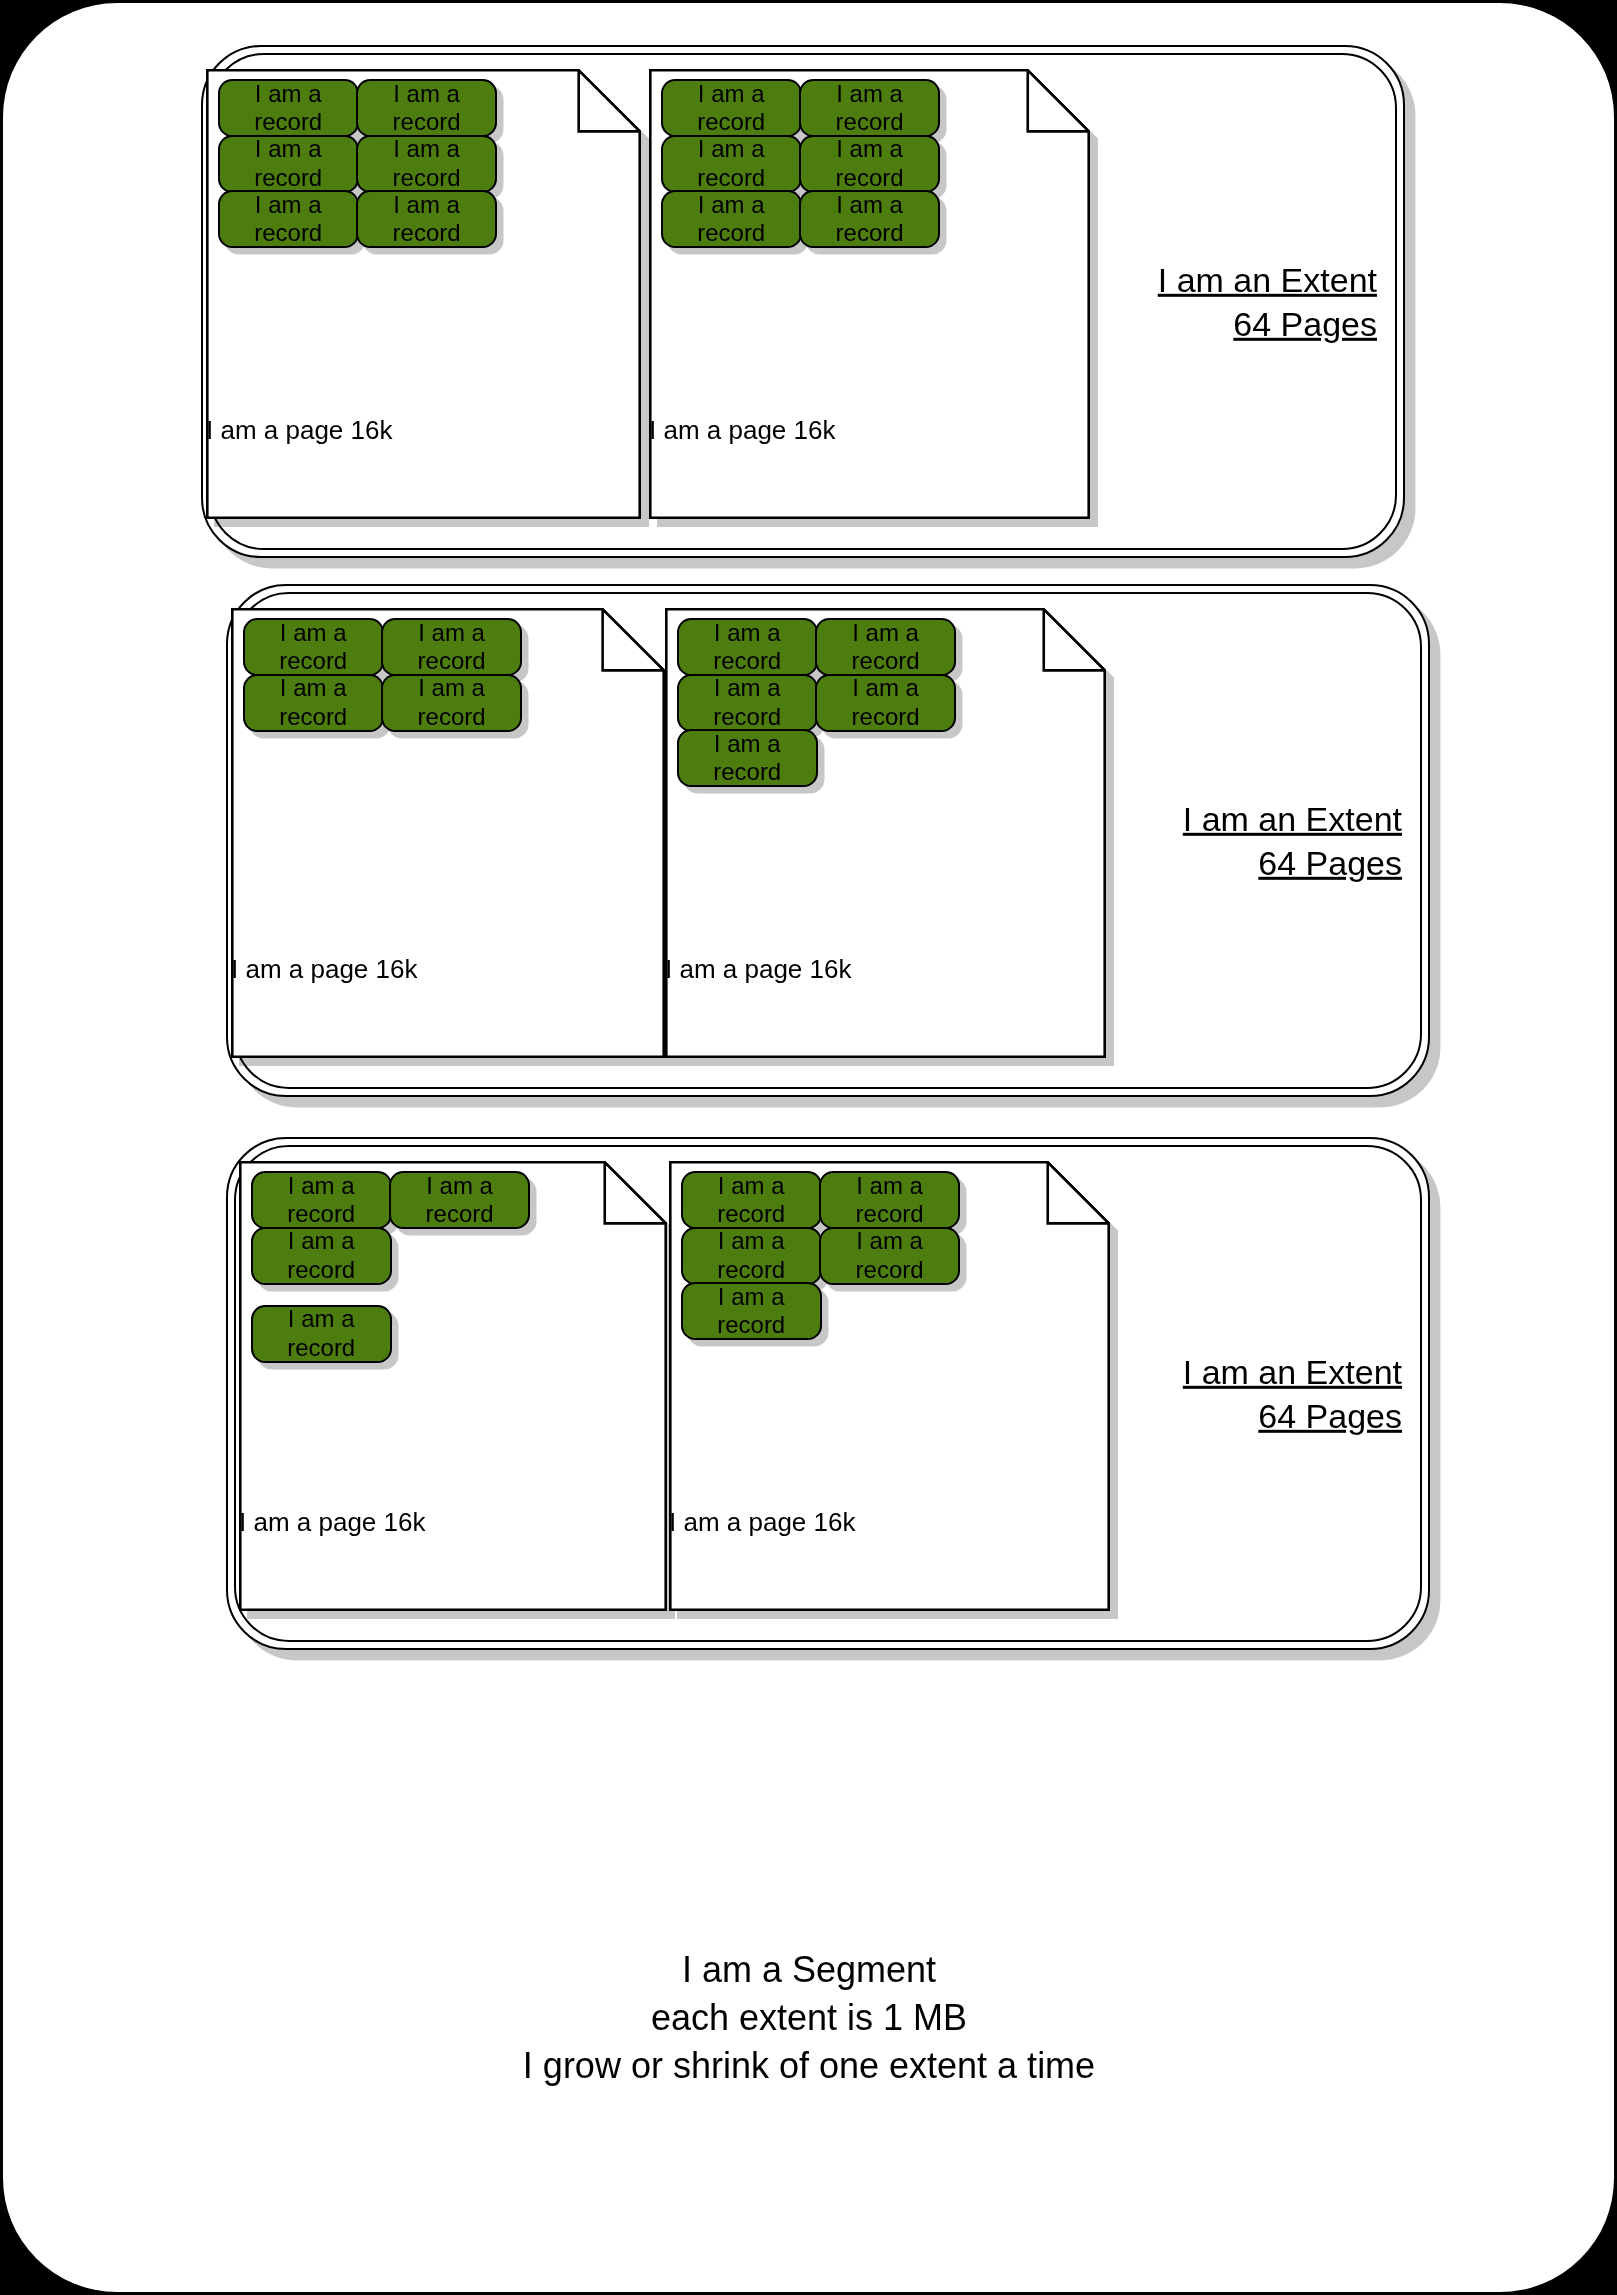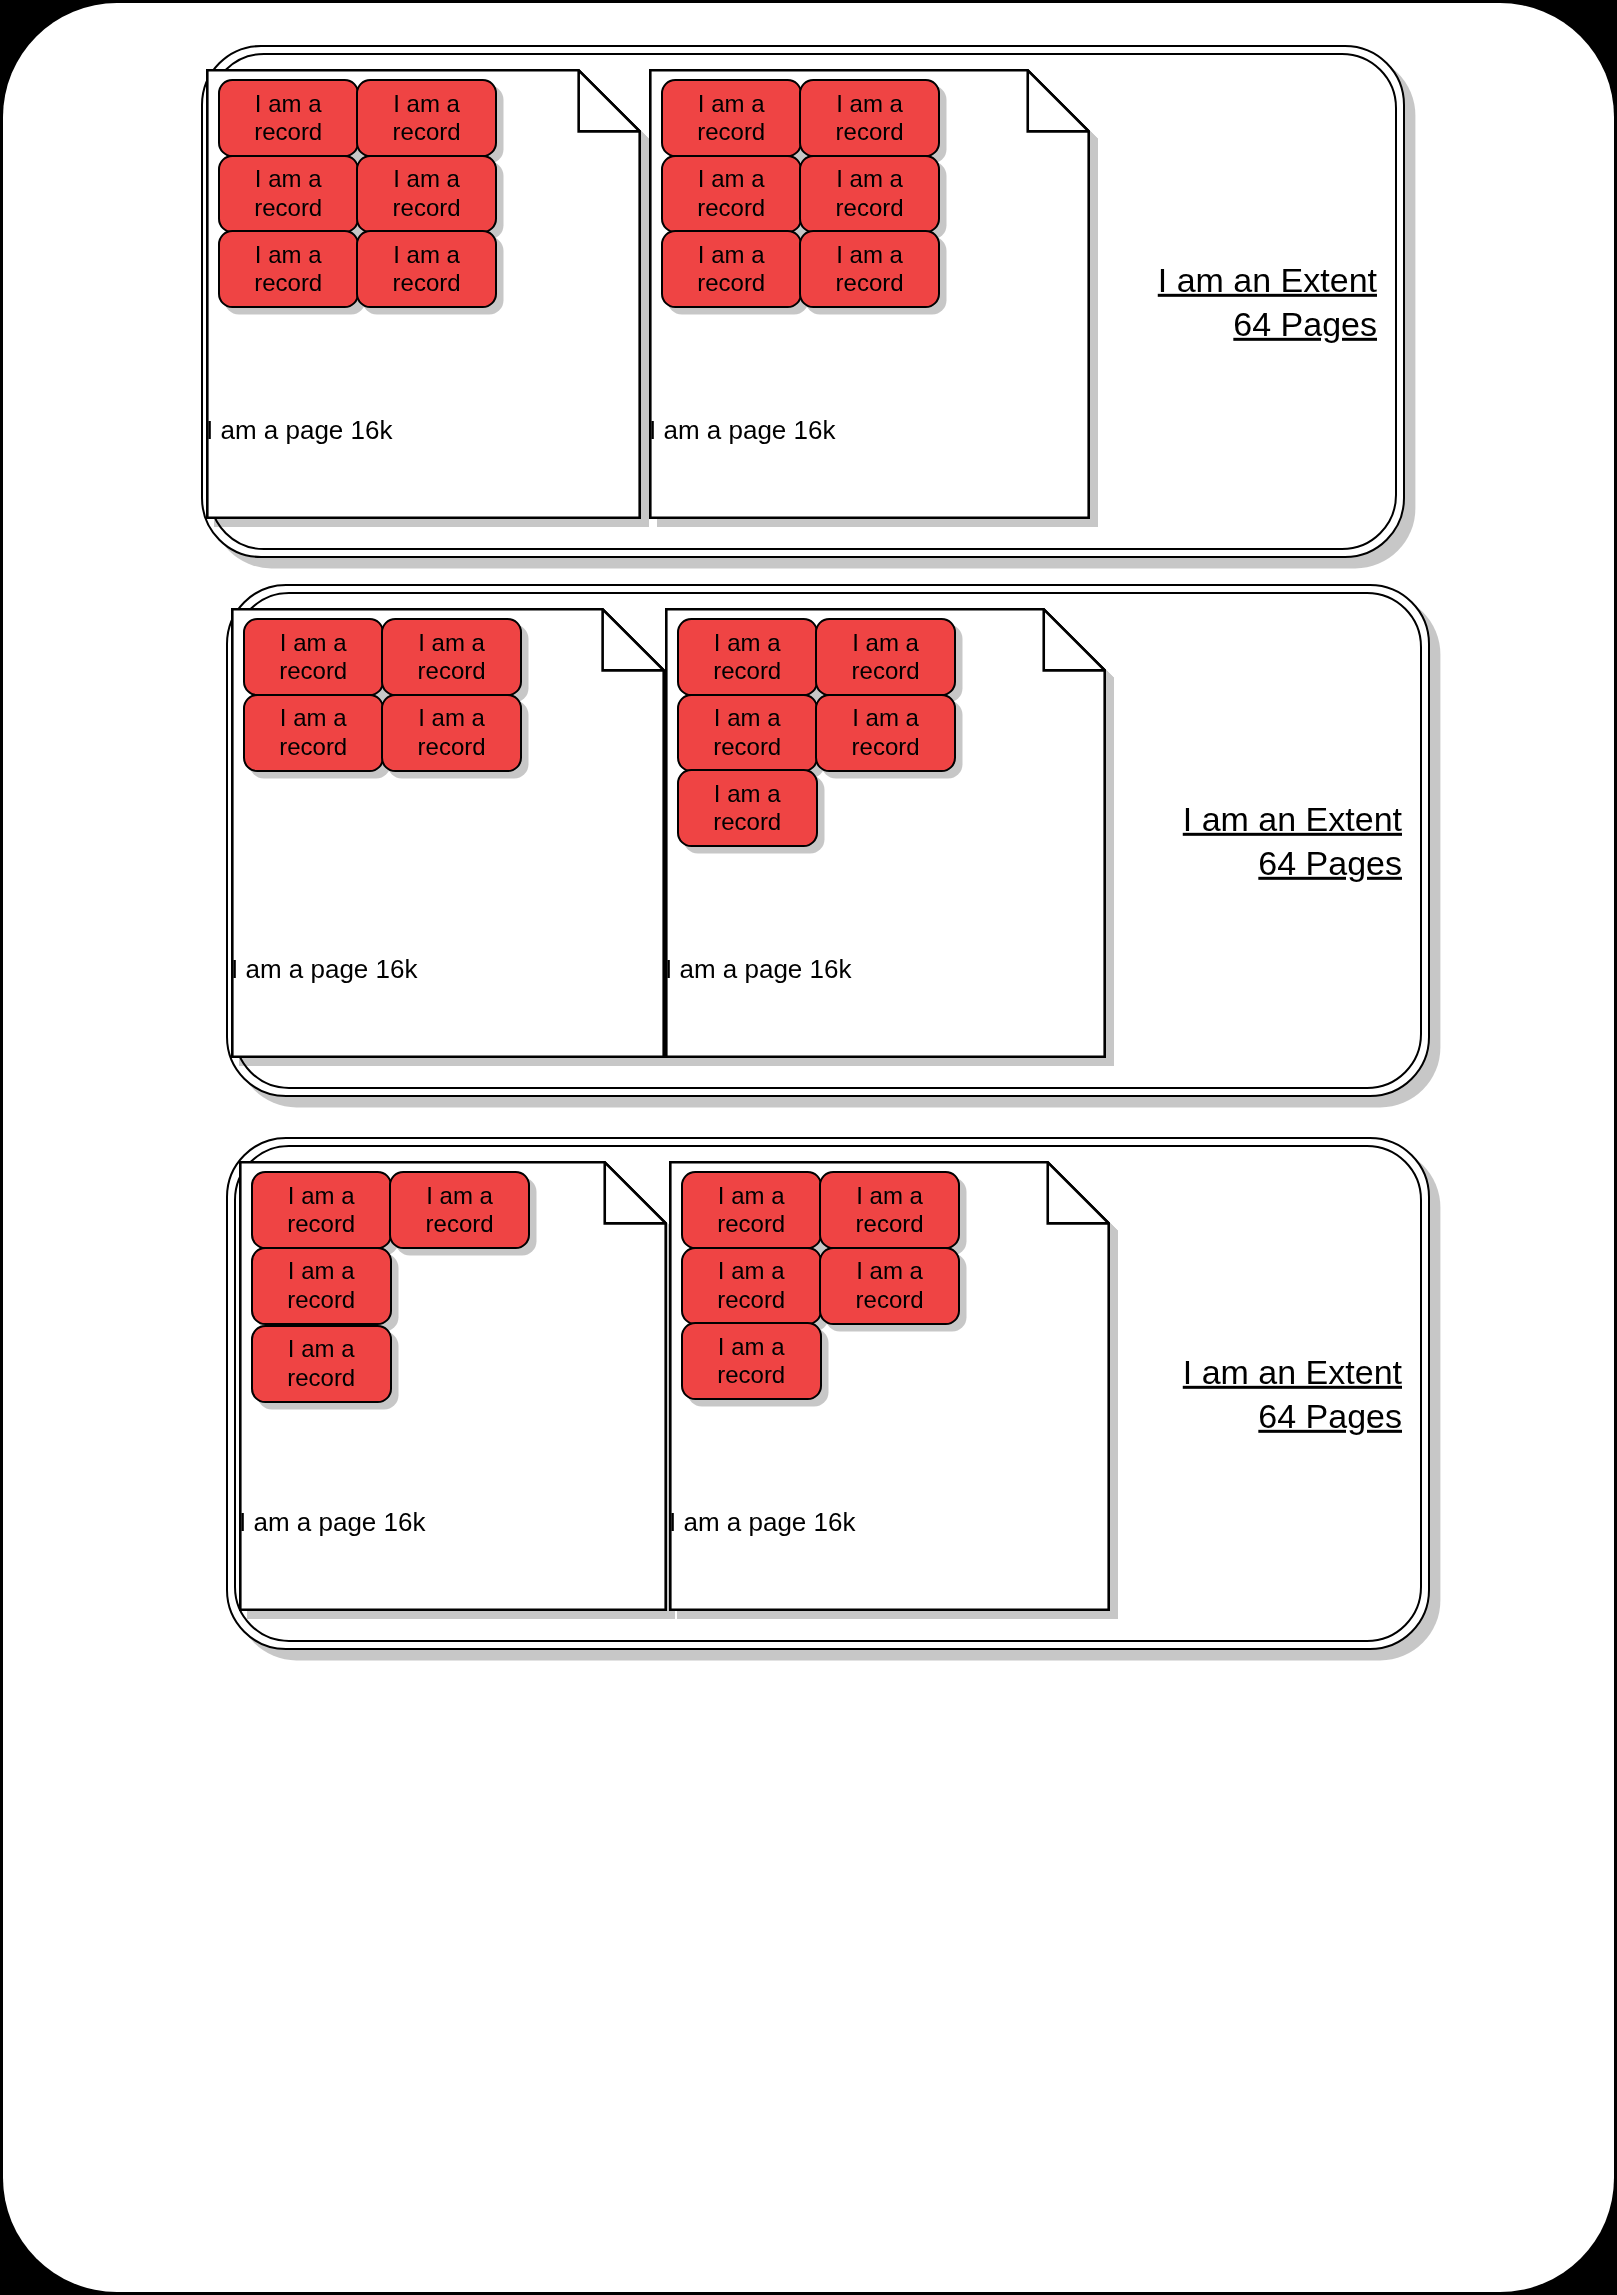--- a/index.html
+++ b/index.html
@@ -90,24 +90,24 @@
     position: absolute;
     left: 13px;
     top: 11.7px;
     width: 282px;
     display: flex;
     flex-wrap: wrap;
   }
   .record {
     box-sizing: border-box;
     width: 141px;
-    height: 78px;
+    height: 58px;
     border: 2.6px solid #000000;
     border-radius: 14.3px;
-    background: #ef4444;
+    background: #4d7c0f;
     display: flex;
     align-items: center;
     justify-content: center;
     text-align: center;
     font-size: 24px;
     line-height: 1.18;
     color: #000000;
     white-space: pre-line;
     box-shadow: 6.5px 6.5px 0 0 rgba(0,0,0,0.22);
     margin: -1.3px;
@@ -259,14 +259,17 @@
 record</div>
           <div class="record">I am a
 record</div>
           <div class="record">I am a
 record</div>
           <div style="width: 141px; height: 78px;"></div>
         </div>
         <div class="page-label">I am a page 16k</div>
       </div>
     </div>
+  <div class="segment-caption" style="top: 1946px;">I am a Segment
+each extent is 1 MB
+I grow or shrink of one extent a time</div>
 </div>
 
 
 </body></html>

